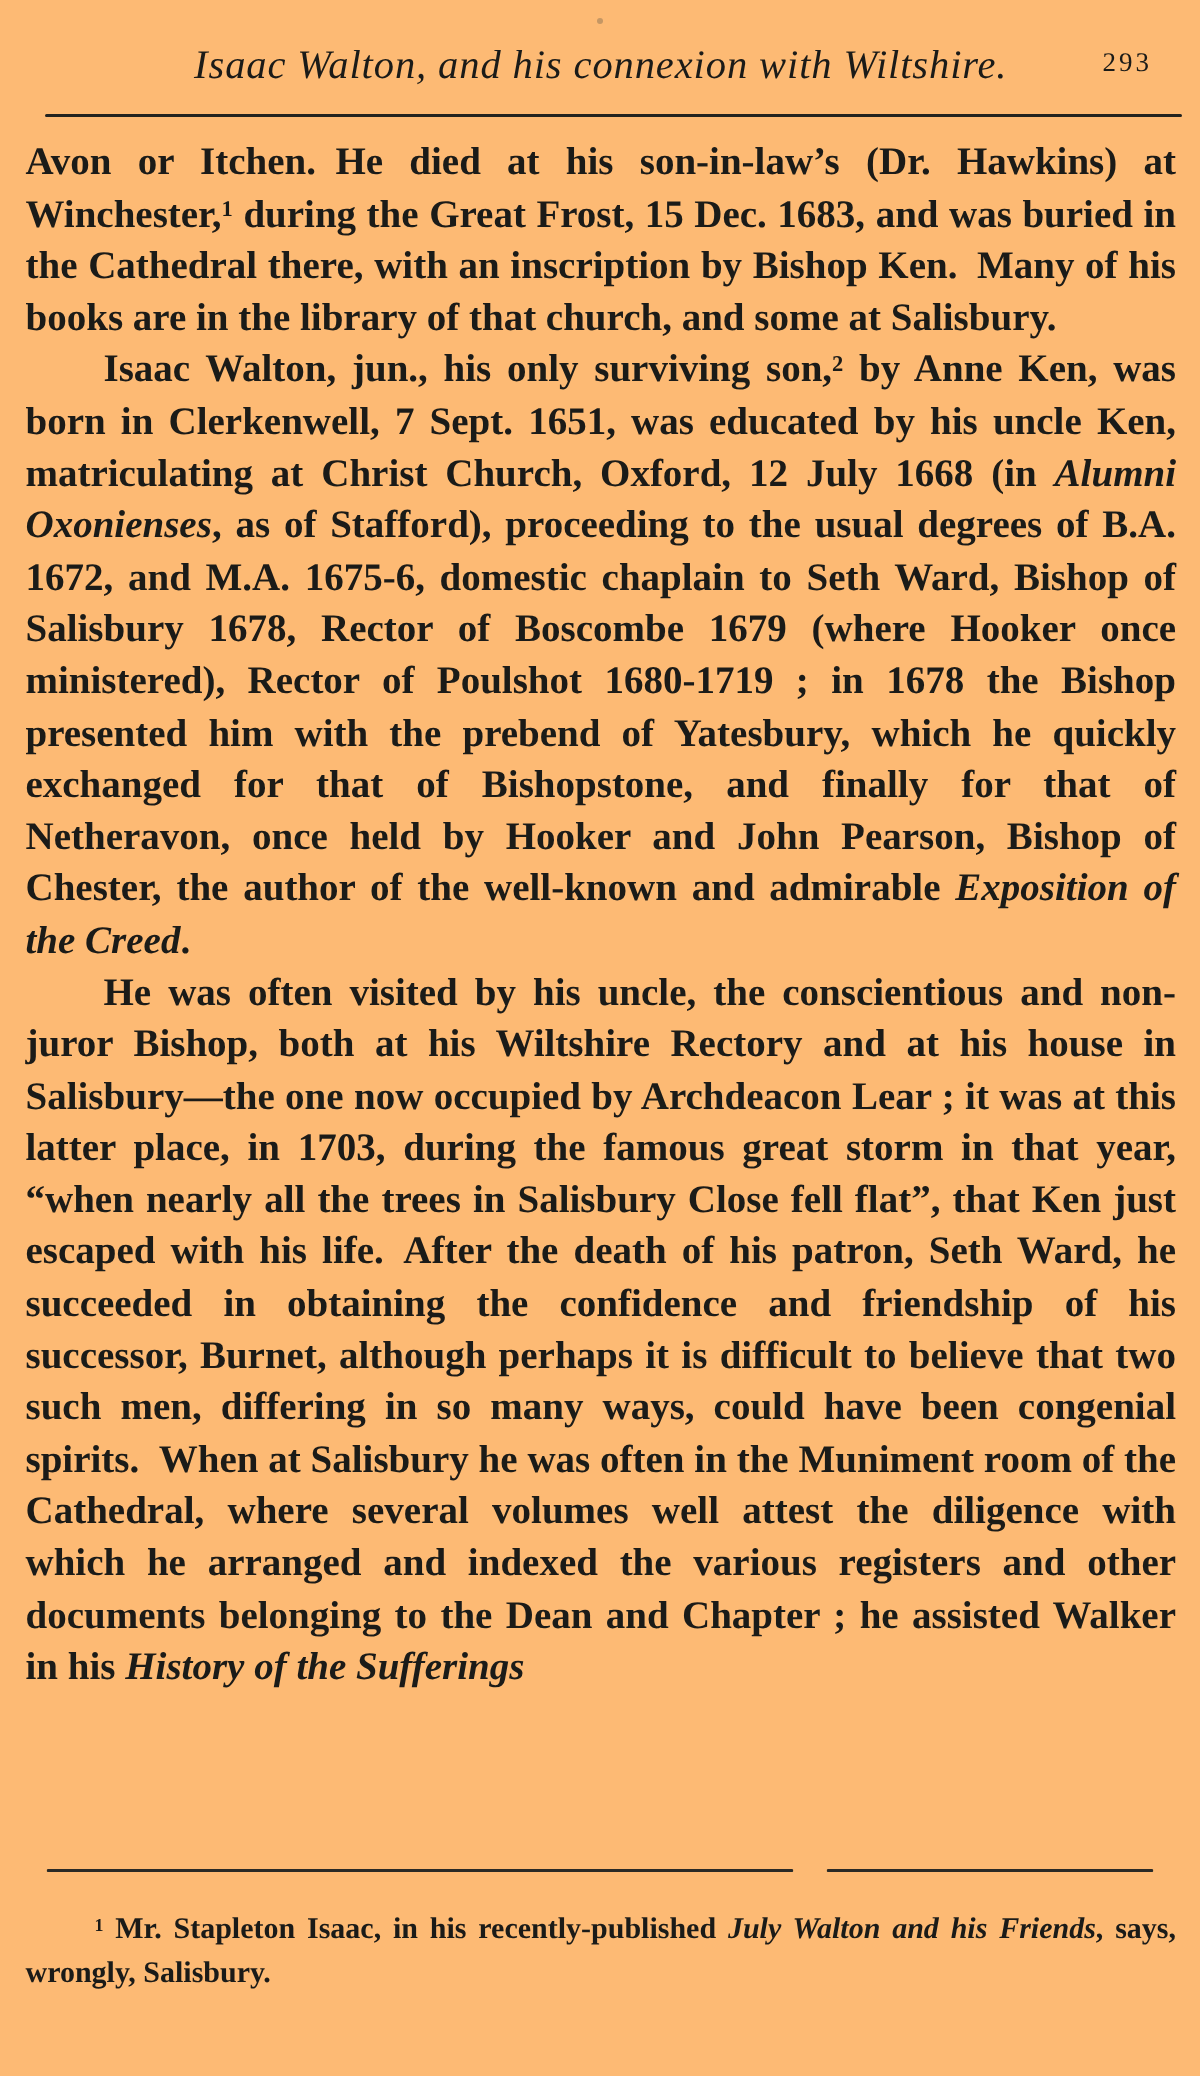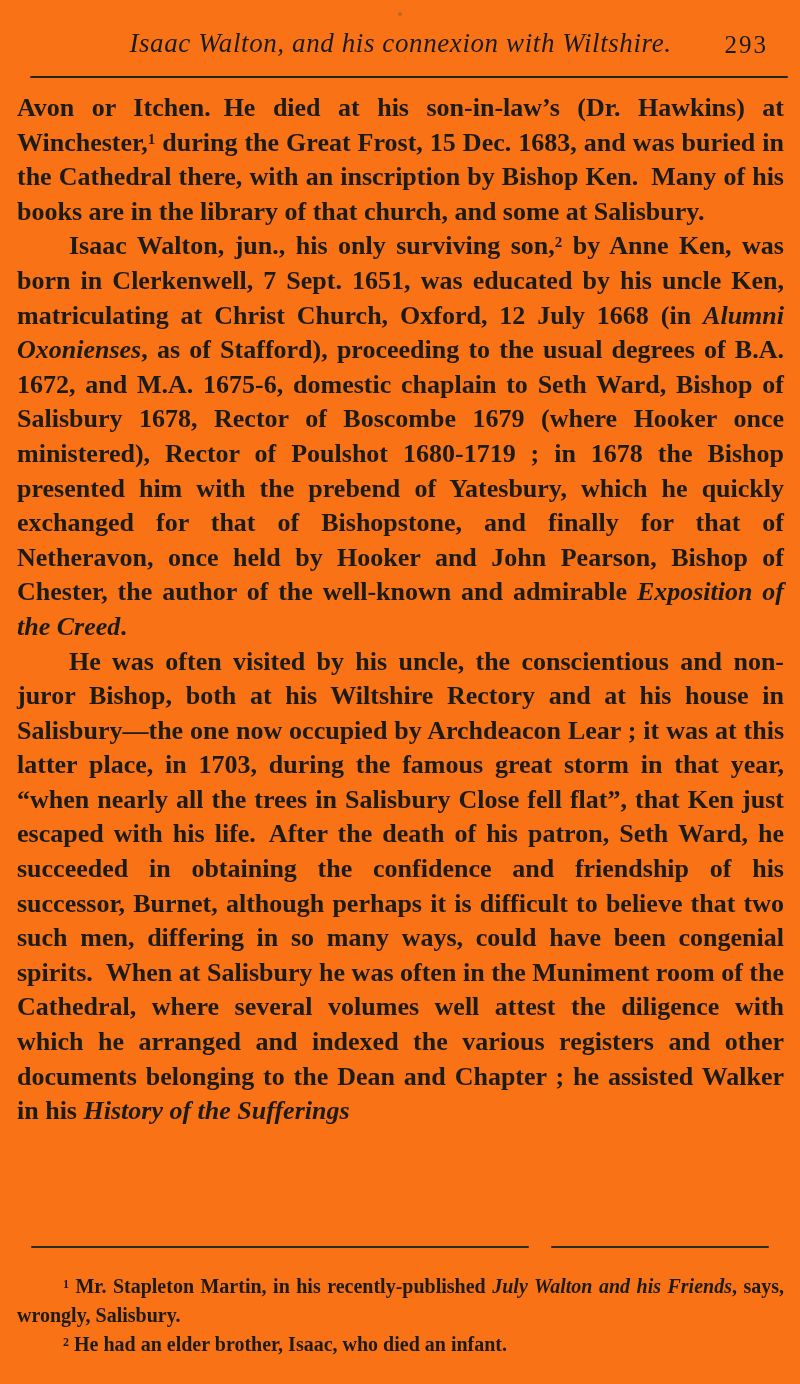--- a/index.html
+++ b/index.html
@@ -5,21 +5,21 @@
   html, body {
     margin: 0;
     padding: 0;
     background: #ffffff;
   }
   .page {
     position: relative;
     width: 800px;
     height: 1384px;
     box-sizing: border-box;
-    background: #f97316;
+    background: #fdba74;
     color: #1b1b18;
     font-family: "Liberation Serif", "DejaVu Serif", serif;
     overflow: hidden;
   }
   
   .running-head {
     position: absolute;
     top: 28px;
     left: 17px;
     right: 16px;
@@ -29,21 +29,21 @@
     text-align: center;
     font-style: italic;
     font-size: 27px;
     letter-spacing: 0.6px;
     white-space: nowrap;
   }
   .head-num {
     position: absolute;
     top: 3px;
     right: 16px;
-    font-size: 25px;
+    font-size: 18px;
     letter-spacing: 2px;
   }
   .head-rule {
     position: absolute;
     top: 76px;
     left: 30px;
     width: 758px;
     height: 0;
     border-top: 2.5px solid #23231f;
     border-radius: 2px;
@@ -144,20 +144,19 @@
 
   <div class="footer-area">
 
     <div class="foot-rule">
       <span class="fr-seg fr-left"></span>
       <span class="fr-seg fr-right"></span>
     </div>
 
     <section class="footnotes">
 
-      <p class="footnote"><sup class="fn-ref">1</sup><span> Mr. Stapleton Martin, in his recently-published </span><i>July Walton and his Friends</i><span>, says, wrongly, Salisbury.</span></p>
+      <p class="footnote"><sup class="fn-ref">1</sup><span> Mr. Stapleton Isaac, in his recently-published </span><i>July Walton and his Friends</i><span>, says, wrongly, Salisbury.</span></p>
 
-      <p class="footnote"><sup class="fn-ref">2</sup><span> He had an elder brother, Isaac, who died an infant.</span></p>
 
     </section>
   </div>
 
 </div>
 
 </body></html>

